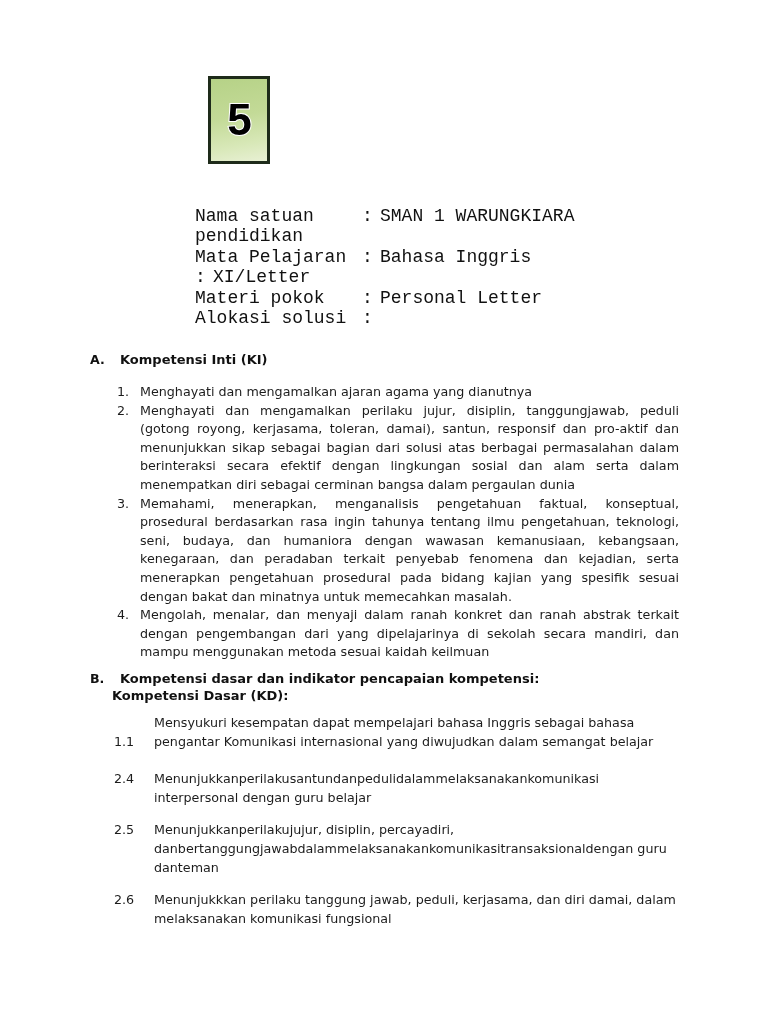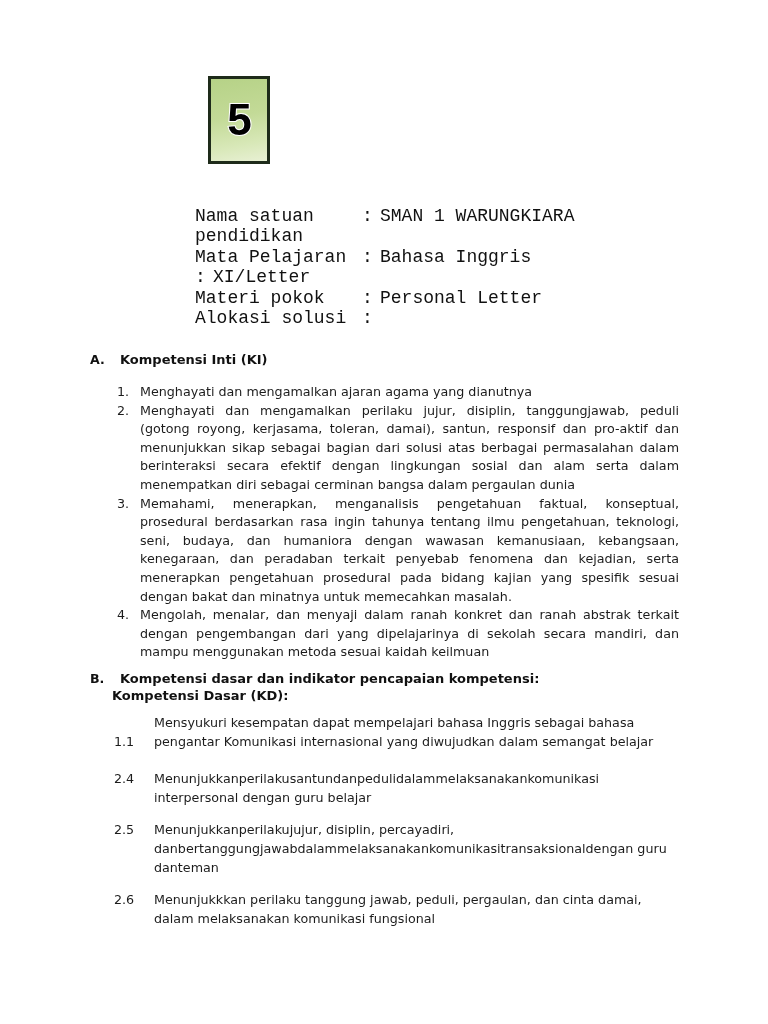--- a/index.html
+++ b/index.html
@@ -217,17 +217,17 @@
     <div class="li" style="margin-bottom:14px;margin-top:19px;">
       <span class="li-num wide">2.4</span>
       <span class="li-body nojust">Menunjukkanperilakusantundanpedulidalammelaksanakankomunikasi interpersonal dengan guru belajar</span>
     </div>
     <div class="li" style="margin-bottom:14px;">
       <span class="li-num wide">2.5</span>
       <span class="li-body nojust">Menunjukkanperilakujujur, disiplin, percayadiri, danbertanggungjawabdalammelaksanakankomunikasitransaksionaldengan guru danteman</span>
     </div>
     <div class="li">
       <span class="li-num wide">2.6</span>
-      <span class="li-body nojust">Menunjukkkan perilaku tanggung jawab, peduli, pergaulan, dan cinta damai, dalam melaksanakan komunikasi fungsional</span>
+      <span class="li-body nojust">Menunjukkkan perilaku tanggung jawab, peduli, kerjasama, dan diri damai, dalam melaksanakan komunikasi fungsional</span>
     </div>
   </div>
 
 </div>
 
 </body></html>

